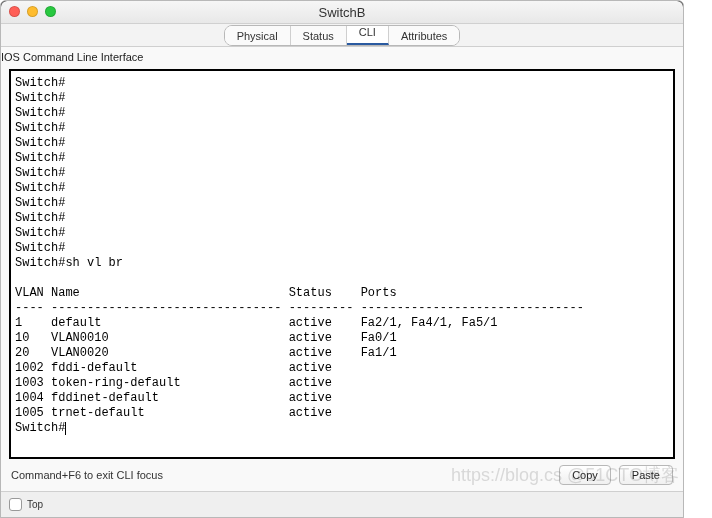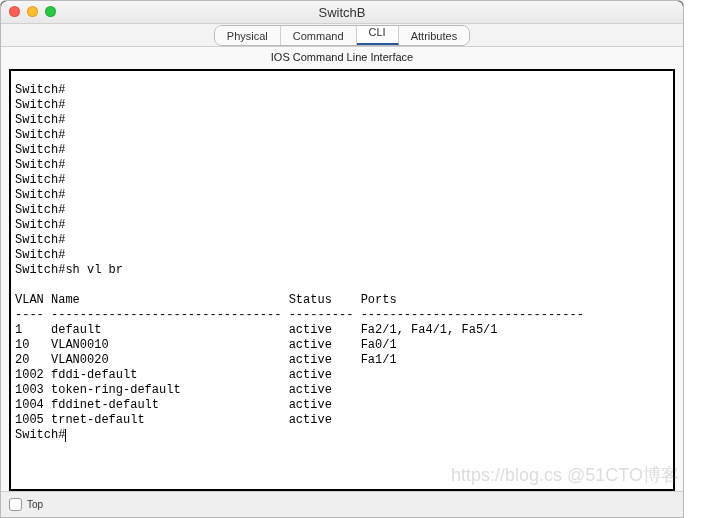--- a/index.html
+++ b/index.html
@@ -81,42 +81,41 @@
     background: #fafafa;
   }
   .tab:last-child { border-right: none; }
   .tab.active {
     background: #fff;
     border-bottom: 2px solid #2a5aa0;
     padding-bottom: 8px;
     font-weight: 500;
   }
   .sublabel {
-    text-align: center;
     font-size: 11px;
     padding: 4px 0 2px;
     color: #222;
     background: #f9f9f9;
   }
   .main {
     flex: 1 1 auto;
     padding: 4px 8px 0 8px;
     background: #f9f9f9;
     display: flex;
     flex-direction: column;
     min-height: 0;
   }
   .terminal {
     flex: 1 1 auto;
     border: 2px solid #000;
     background: #fff;
     font-family: "Courier New", Courier, monospace;
     font-size: 12px;
     line-height: 15px;
-    padding: 12px 4px;
+    padding: 5px 4px;
     white-space: pre;
     overflow: hidden;
     color: #000;
     position: relative;
   }
   .cursor {
     display: inline-block;
     width: 1px;
     height: 13px;
     background: #000;
@@ -182,21 +181,21 @@
       <div class="light red"></div>
       <div class="light yellow"></div>
       <div class="light green"></div>
     </div>
     <div class="titlebar-title">SwitchB</div>
   </div>
 
   <div class="tabbar">
     <div class="tabs">
       <div class="tab">Physical</div>
-      <div class="tab">Command</div>
+      <div class="tab">Status</div>
       <div class="tab active">CLI</div>
       <div class="tab">Attributes</div>
     </div>
   </div>
 
   <div class="sublabel">IOS Command Line Interface</div>
 
   <div class="main">
     <div class="terminal"><span>Switch#</span>
 <span>Switch#</span>
@@ -216,20 +215,27 @@
 <span>---- -------------------------------- --------- -------------------------------</span>
 <span>1    default                          active    Fa2/1, Fa4/1, Fa5/1</span>
 <span>10   VLAN0010                         active    Fa0/1</span>
 <span>20   VLAN0020                         active    Fa1/1</span>
 <span>1002 fddi-default                     active    </span>
 <span>1003 token-ring-default               active    </span>
 <span>1004 fddinet-default                  active    </span>
 <span>1005 trnet-default                    active    </span>
 <span>Switch#</span><span class="cursor"></span></div>
 
+    <div class="below-terminal">
+      <div>Command+F6 to exit CLI focus</div>
+      <div class="btn-row">
+        <div class="mac-btn">Copy</div>
+        <div class="mac-btn">Paste</div>
+      </div>
+    </div>
   </div>
 
   <div class="footer">
     <div class="checkbox"></div>
     <span>Top</span>
   </div>
 
   <div class="watermark">https://blog.cs  @51CTO博客</div>
 </div>
 

